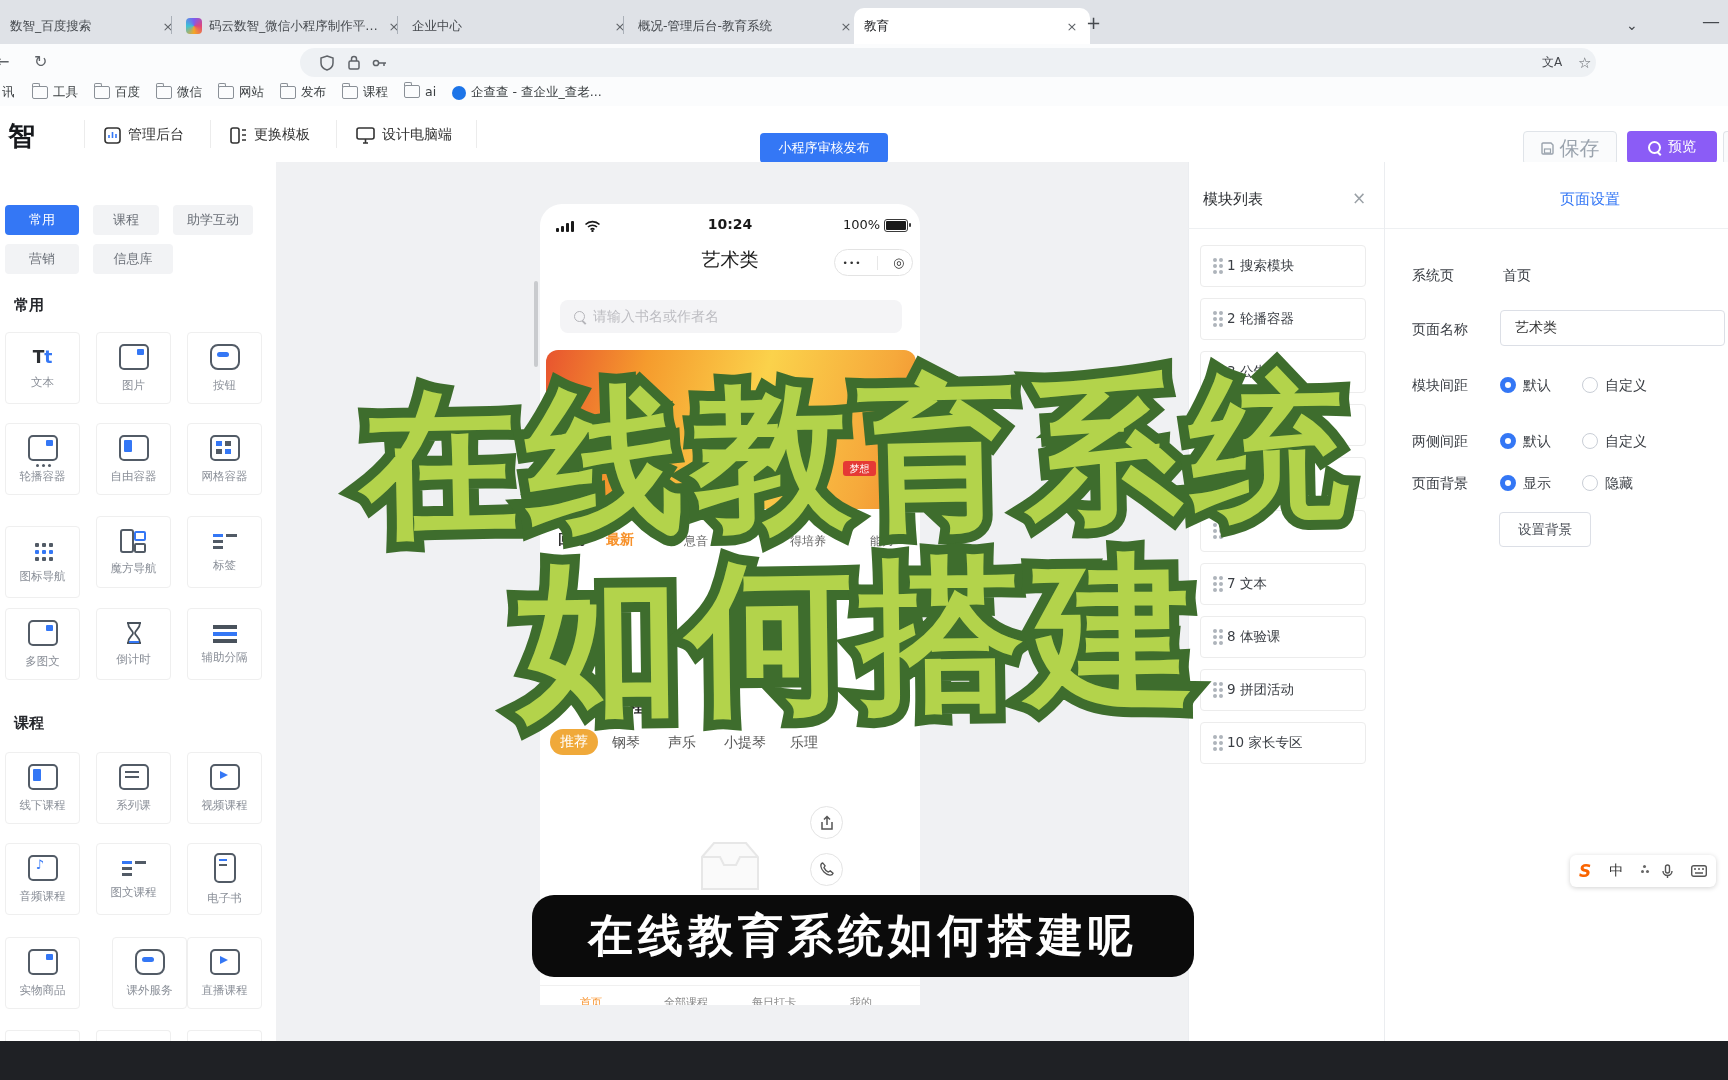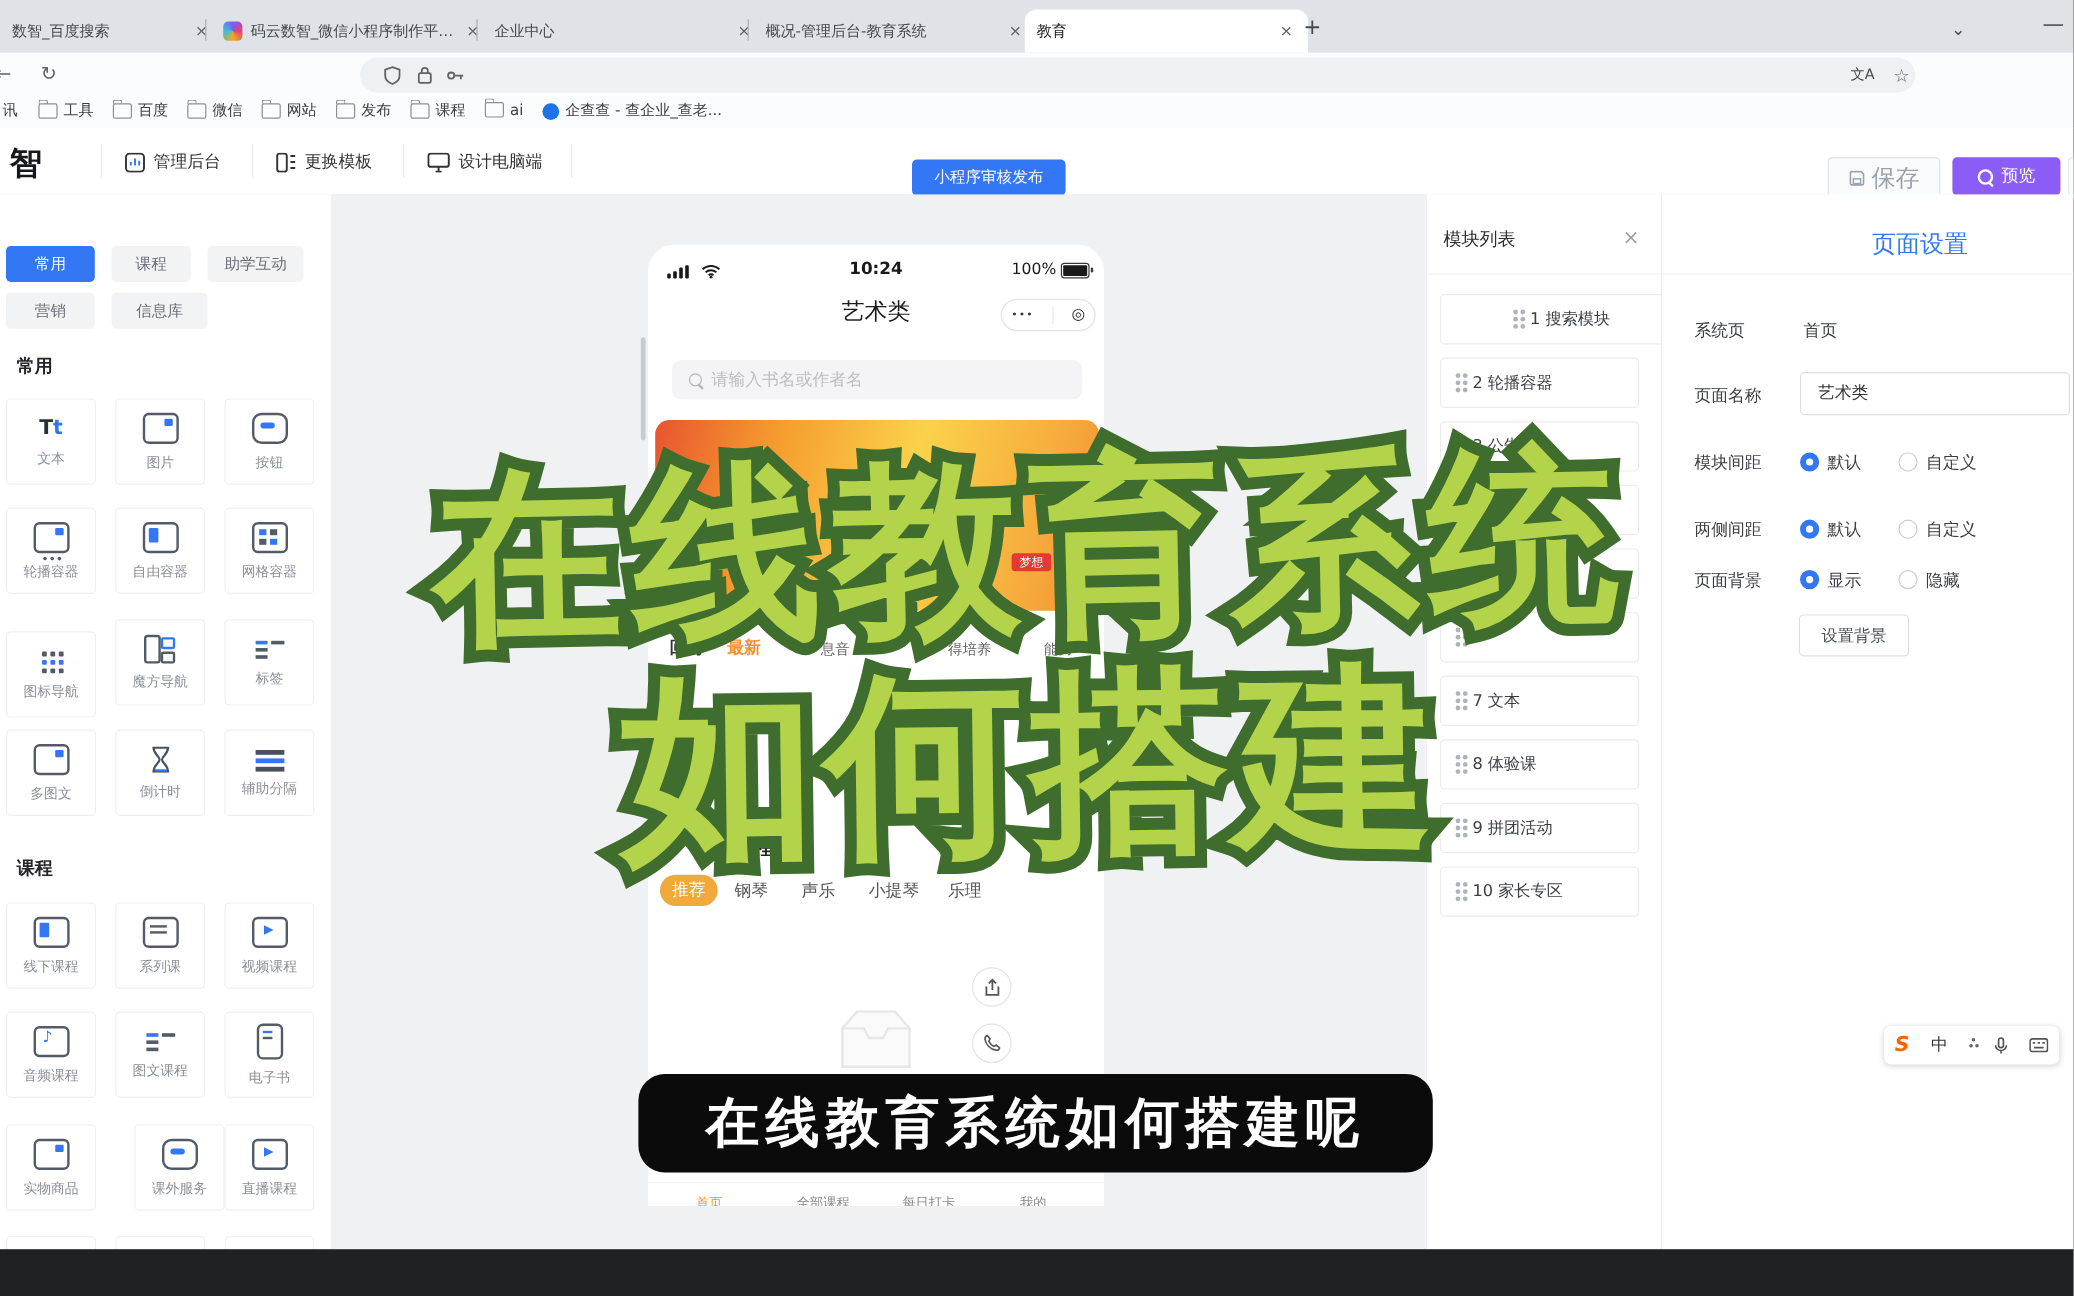--- a/index.html
+++ b/index.html
@@ -109,21 +109,21 @@
   .modhead{left:1203px;top:190px;font-size:15px;color:#2c2f33;}
   .modx{left:1352px;top:188px;font-size:17px;color:#9aa0a6;cursor:pointer;}
   .hline{height:1px;background:#eef0f2;}
   .moditem{left:1200px;width:164px;height:40px;background:#fff;border:1px solid #ececec;border-radius:4px;
            display:flex;align-items:center;cursor:grab;}
   .handle{width:4px;height:4px;border-radius:50%;background:#aeb4bb;margin:0 10px 0 12px;
           box-shadow:6px 0 0 #aeb4bb,0 6px 0 #aeb4bb,6px 6px 0 #aeb4bb,0 -6px 0 #aeb4bb,6px -6px 0 #aeb4bb;}
   .modlabel{font-size:13.5px;color:#3a3e44;margin-top:0px;}
   
   .setpanel{left:1384px;top:162px;width:344px;height:879px;background:#fff;border-left:1px solid #ebedf0;}
-  .settitle{left:1560px;top:190px;font-size:20px;color:#3477f5;}
+  .settitle{left:1560px;top:190px;font-size:15px;color:#3477f5;}
   .slabel{font-size:14px;color:#3a3e44;}
   .svalue{font-size:14px;color:#3a3e44;}
   .sinput{left:1500px;top:310px;width:225px;height:36px;border:1px solid #dcdfe6;border-radius:4px;
           font-size:14px;color:#333;padding:0 14px;box-sizing:border-box;background:#fff;font-family:inherit;}
   .radio{width:16px;height:16px;border-radius:50%;box-sizing:border-box;display:inline-block;vertical-align:-3px;margin-right:7px;cursor:pointer;}
   .radio.on{border:5px solid #3477f5;background:#fff;}
   .radio.off{border:1.5px solid #c9ced6;background:#fff;}
   .btn-bg{left:1499px;top:512px;width:90px;height:33px;border:1px solid #dcdfe6;border-radius:4px;background:#fff;
           font-size:13.5px;color:#4a4f57;display:flex;align-items:center;justify-content:center;cursor:pointer;}
   
@@ -461,21 +461,21 @@
     <div class="abs pnav" style="left:124px;top:791px;">全部课程</div>
     <div class="abs pnav" style="left:212px;top:791px;">每日打卡</div>
     <div class="abs pnav" style="left:310px;top:791px;">我的</div>
   </div>
 
   <div class="abs modpanel"></div>
   <div class="abs modhead">模块列表</div>
   <div class="abs modx">×</div>
   <div class="abs hline" style="left:1188px;top:228px;width:196px;"></div>
 
-  <div class="abs moditem" style="top:245px;padding-left:48px;">
+  <div class="abs moditem" style="top:245px;">
     <span class="handle"></span>
     <span class="modlabel">1 搜索模块</span>
     </div>
   <div class="abs moditem" style="top:298px;">
     <span class="handle"></span>
     <span class="modlabel">2 轮播容器</span>
     </div>
   <div class="abs moditem" style="top:351px;">
     <span class="handle"></span>
     <span class="modlabel">3 公告模块</span>

